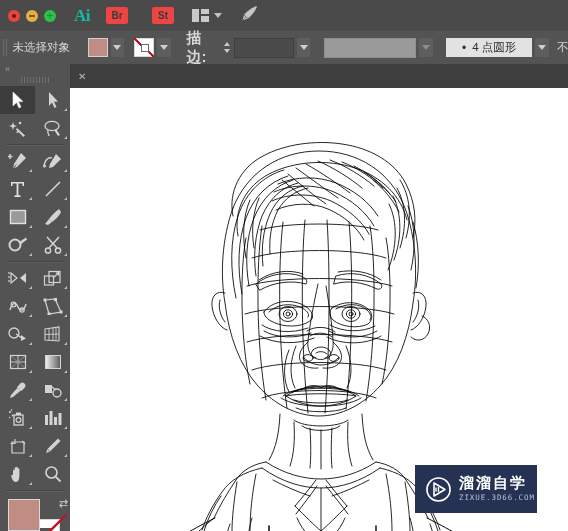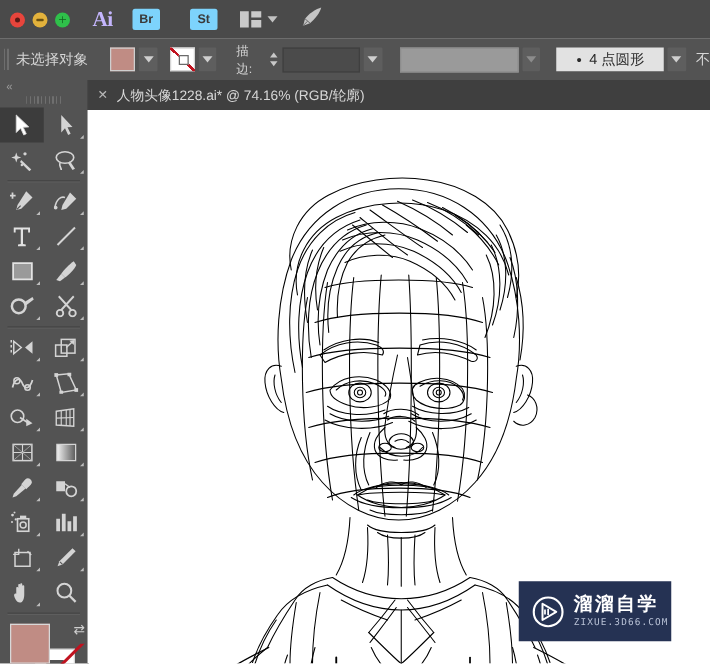--- a/index.html
+++ b/index.html
@@ -22,25 +22,25 @@
   .light.yellow{background:#e3b23c;}
   .light.green{background:#2fc04a;}
   .light i{position:absolute;left:50%;top:50%;transform:translate(-50%,-50%);
     display:block;background:#5a3030;border-radius:50%;}
   .light.red i{width:4px;height:4px;background:#5c1a16;}
   .light.yellow i{width:6px;height:2px;background:#6a5010;border-radius:1px;}
   .light.green i{width:6px;height:6px;background:#13611f;border-radius:50%;
     clip-path:polygon(45% 0,55% 0,55% 45%,100% 45%,100% 55%,55% 55%,55% 100%,45% 100%,45% 55%,0 55%,0 45%,45% 45%);}
 
   .ai-logo{
-    margin-left:18px;color:#c4b5fd;font-size:17px;font-weight:bold;
+    margin-left:18px;color:#14b8a6;font-size:17px;font-weight:bold;
     font-family:"Liberation Serif","DejaVu Serif",serif;letter-spacing:-.5px;
   }
   .app-chip{
-    margin-left:16px;width:22px;height:17px;background:#7dd3fc;color:#3a3a3a;
+    margin-left:16px;width:22px;height:17px;background:#ef4444;color:#3a3a3a;
     font-size:10px;font-weight:bold;display:flex;align-items:center;justify-content:center;
     border-radius:2px;
   }
   .app-chip.st{margin-left:24px;}
   .arrange{margin-left:18px;display:flex;align-items:center;gap:5px;}
   .arrange-glyph{width:17px;height:13px;position:relative;}
   .arrange-glyph b{position:absolute;background:#c9c9c9;display:block;}
   .arrange-glyph b.l{left:0;top:0;width:7px;height:13px;}
   .arrange-glyph b.t{left:9px;top:0;width:8px;height:5px;}
   .arrange-glyph b.bt{left:9px;top:7px;width:8px;height:6px;}
@@ -67,21 +67,21 @@
     content:"";position:absolute;left:-1px;top:-1px;right:-1px;bottom:-1px;
     background:linear-gradient(to top right,transparent calc(50% - 1px),#c1121f calc(50% - 1px),#c1121f calc(50% + 1px),transparent calc(50% + 1px));
   }
   .swatch.stroke i{position:absolute;left:6px;top:5px;width:6px;height:6px;
     border:1px solid #6a6a6a;background:#fff;z-index:2;}
   .dd{
     width:15px;height:19px;margin-left:3px;background:#5e5e5e;
     display:flex;align-items:center;justify-content:center;border-radius:1px;
   }
   .dd .caret{border-top-color:#cfcfcf;}
-  .stroke-label{margin-left:16px;color:#d6d6d6;font-size:10px;}
+  .stroke-label{margin-left:16px;color:#d6d6d6;font-size:15px;font-weight:bold;}
   .spin{width:9px;height:19px;margin-left:4px;display:flex;flex-direction:column;
     align-items:center;justify-content:center;gap:3px;}
   .spin .up{width:0;height:0;border-left:3px solid transparent;border-right:3px solid transparent;border-bottom:4px solid #c9c9c9;}
   .spin .dn{width:0;height:0;border-left:3px solid transparent;border-right:3px solid transparent;border-top:4px solid #c9c9c9;}
   .field{height:18px;background:#4b4b4b;border:1px solid #3f3f3f;margin-left:3px;}
   .field.w1{width:63px;}
   .field.w2{width:98px;background:#9a9a9a;border-color:#8d8d8d;margin-left:14px;}
   .dd.dim .caret{border-top-color:#8c8c8c;}
   .profile{
     margin-left:13px;height:19px;min-width:74px;background:#e2e2e2;color:#2b2b2b;
@@ -224,21 +224,20 @@
     <span class="dd">
         <span class="caret"></span>
       </span>
 
     <span class="opacity-clip">不</span>
   </div>
 
   <div class="tabbar">
     <div class="tab">
       <span class="x">✕</span>
-      <span>人物头像1228.ai* @ 74.16% (RGB/轮廓)</span>
     </div>
   </div>
 
   <div class="toolpanel">
     <div class="tp-head">
       <span class="cc">«</span>
     </div>
     <div class="tp-grip">
         <b></b>
       </div>

